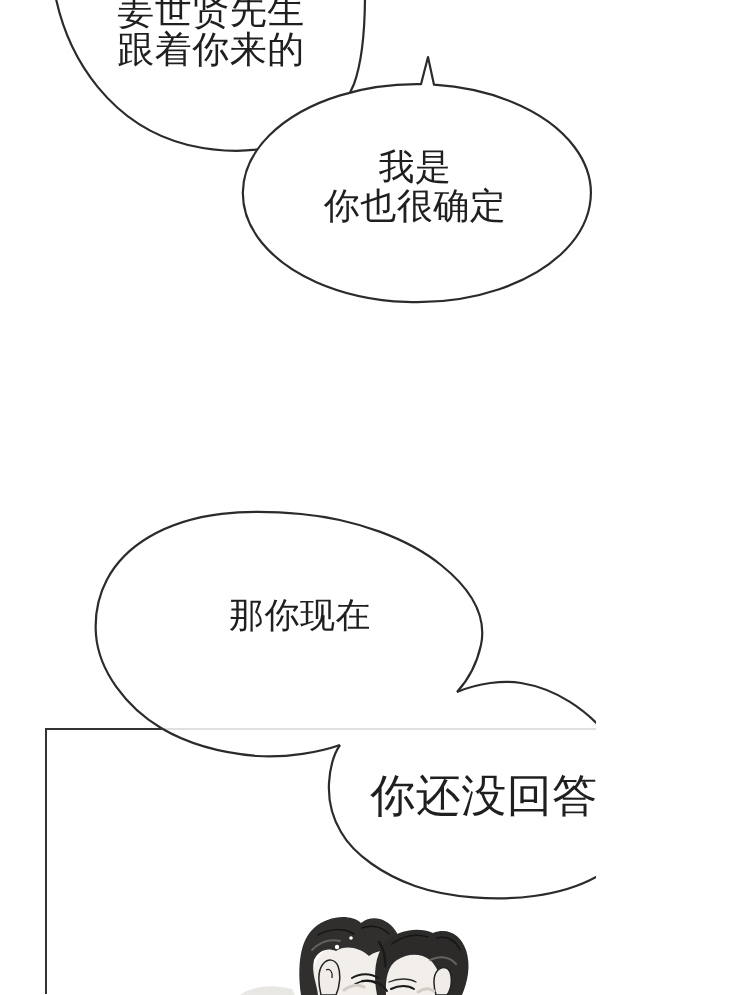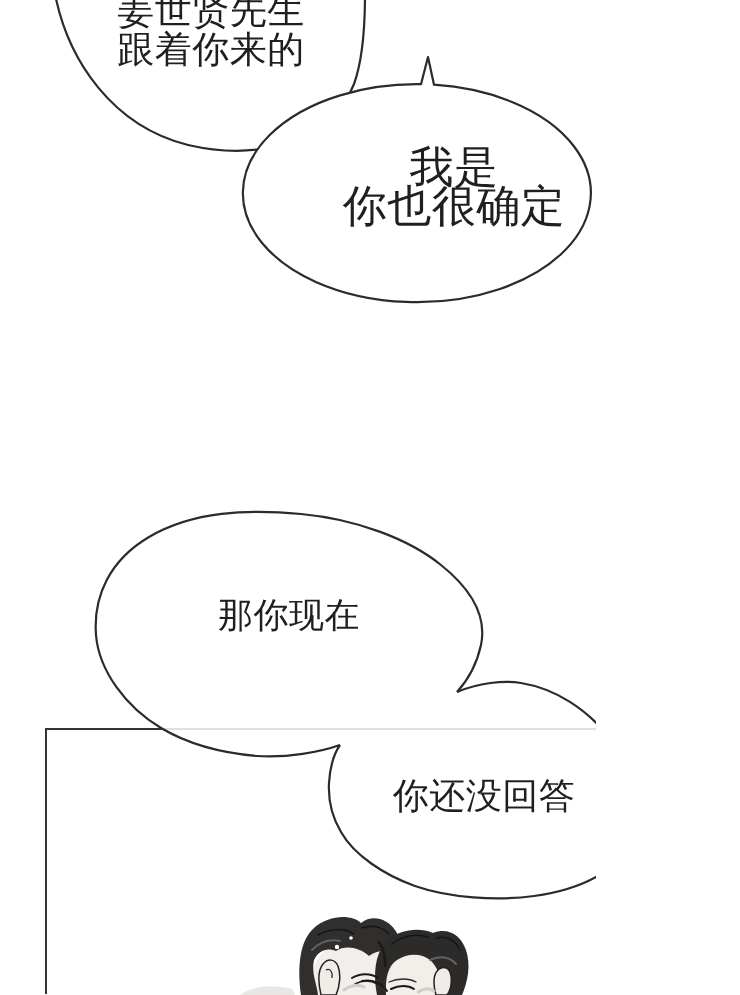--- a/index.html
+++ b/index.html
@@ -8,23 +8,23 @@
     overflow:hidden;font-family:"Liberation Sans","DejaVu Sans",sans-serif;
   }
   .art{position:absolute;left:0;top:0;width:740px;height:995px;}
   .txt{
     position:absolute;transform:translateX(-50%);
     text-align:center;white-space:nowrap;color:#1f1f1f;
     font-family:"Liberation Sans","DejaVu Sans",sans-serif;
     letter-spacing:0.5px;
   }
   .t1{left:211px;top:-9px;font-size:37px;line-height:39px;}
-  .t2{left:415px;top:147px;font-size:44px;line-height:39px;margin-left:39px;}
-  .t3{left:289px;top:596px;font-size:35px;line-height:37px;}
-  .t4{left:484px;top:776px;font-size:36px;line-height:40px;}
+  .t2{left:415px;top:147px;font-size:36px;line-height:39px;}
+  .t3{left:300px;top:596px;font-size:35px;line-height:37px;}
+  .t4{left:484px;top:776px;font-size:45px;line-height:40px;}
 </style>
 </head>
 <body>
 
 <div class="stage">
 
   <svg class="art" viewBox="0 0 740 995">
 
     <path d="M 55,-6 C 68,60 112,126 188,145 C 262,162 332,140 354,84 C 362,62 365,28 365,-6" fill="none" stroke="#2b2b2b" stroke-width="2.2"></path>
 

